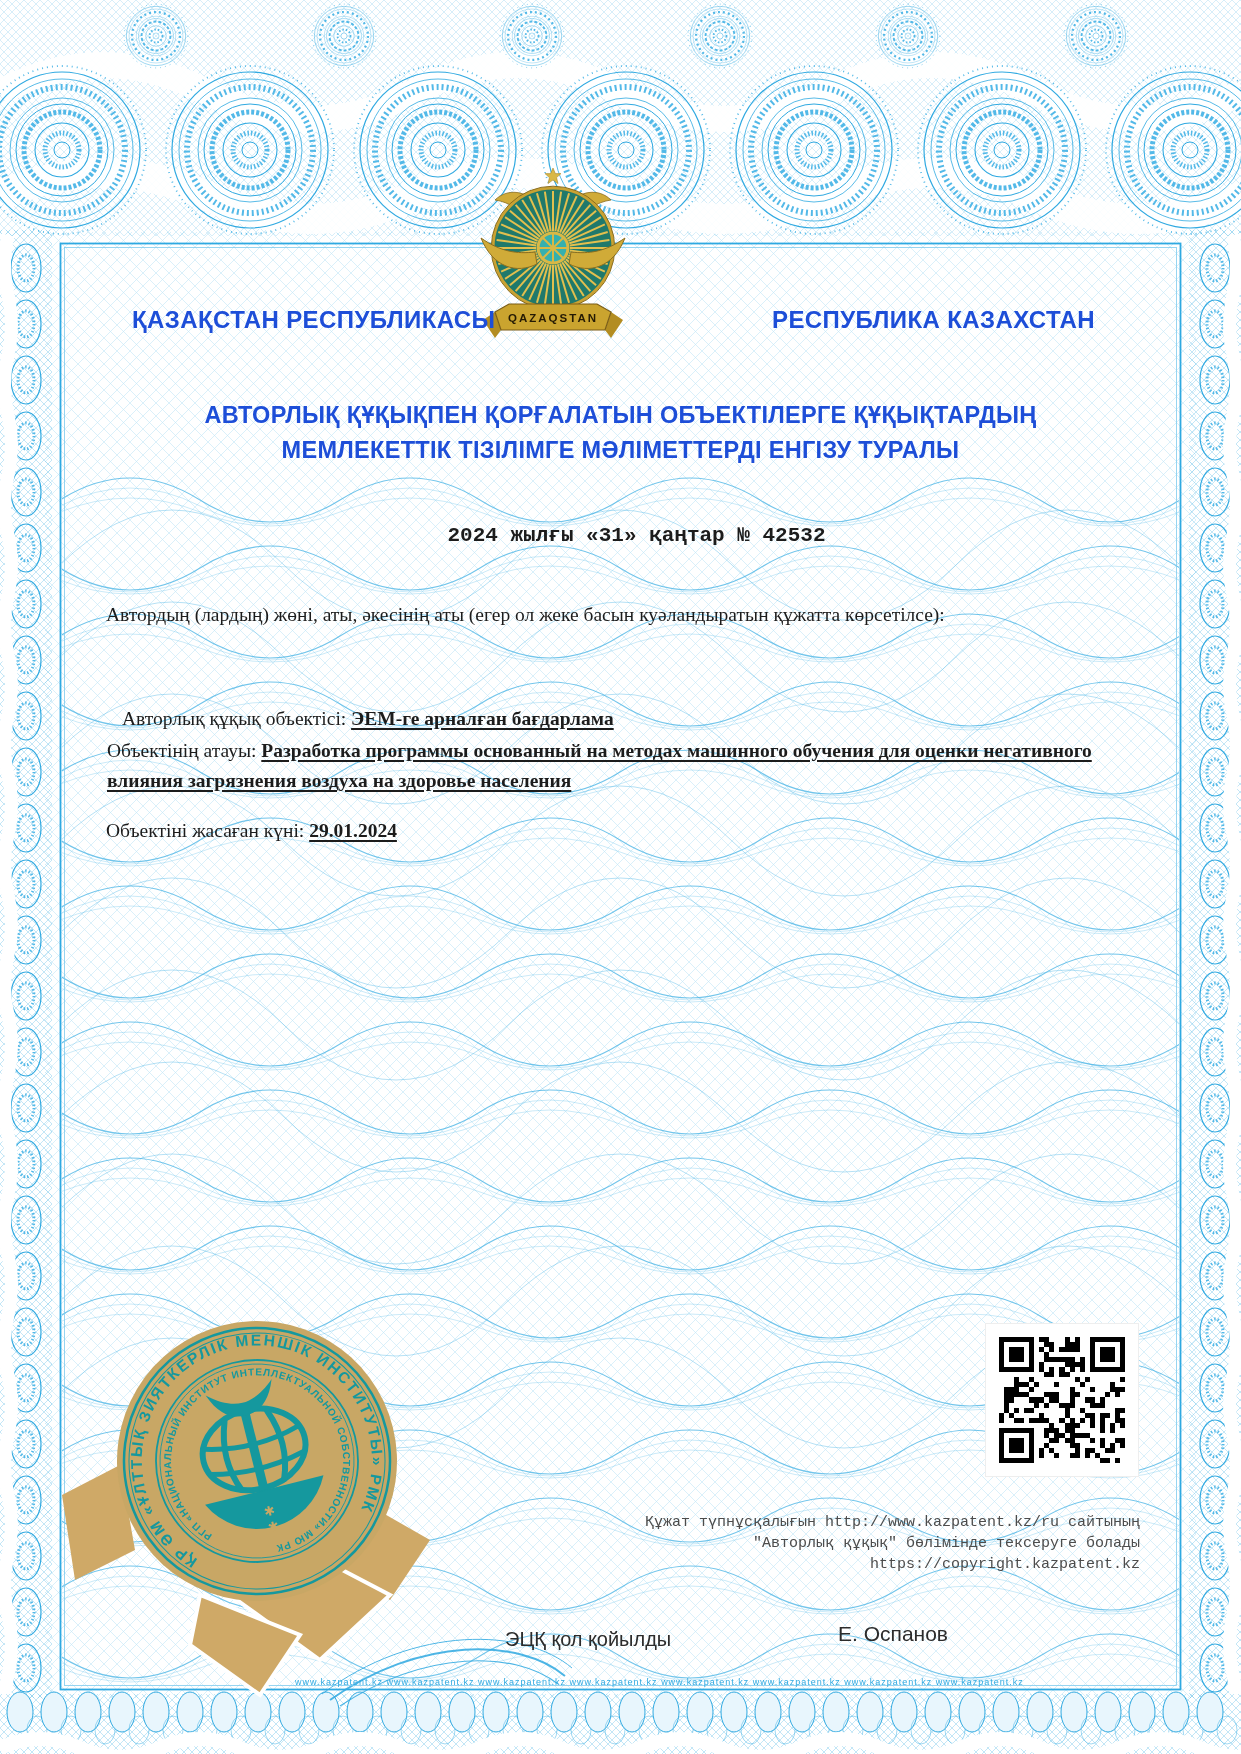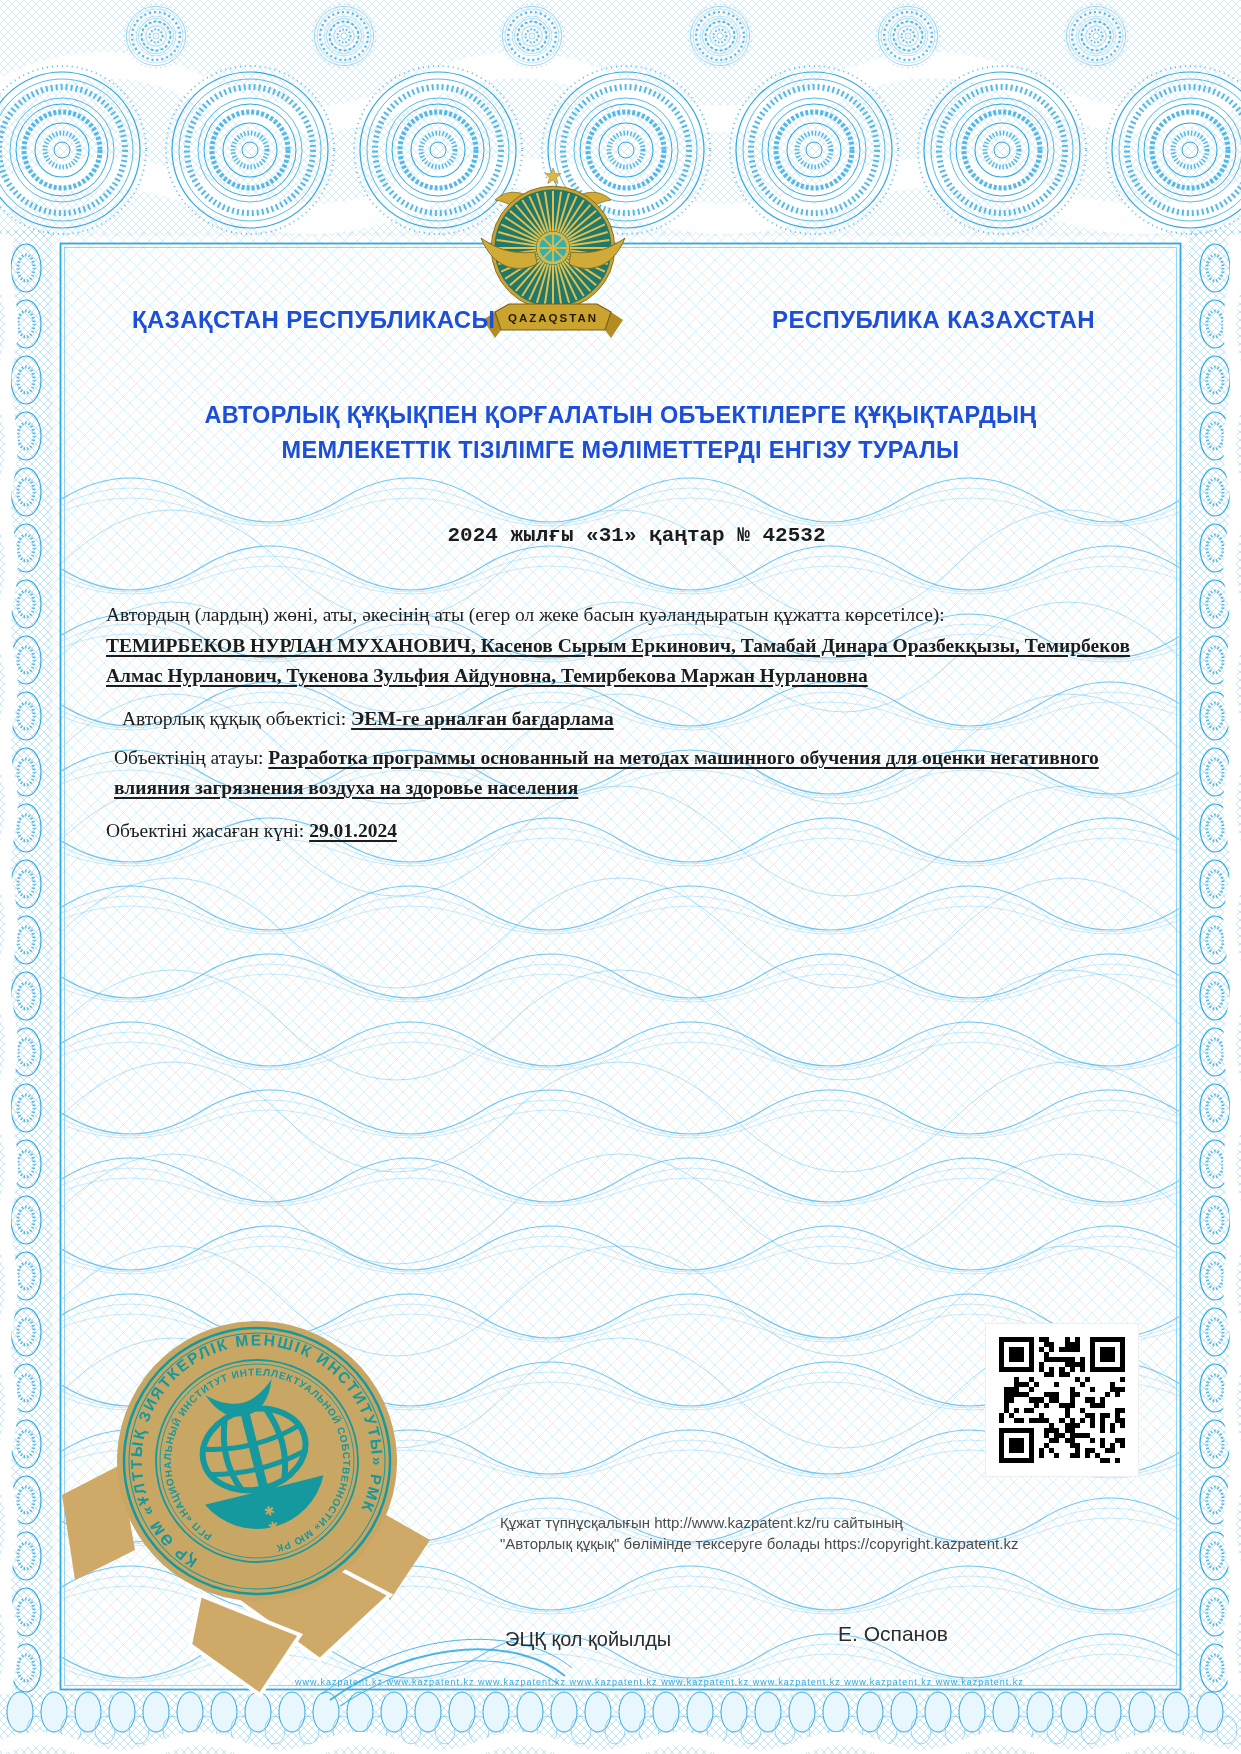--- a/index.html
+++ b/index.html
@@ -8,21 +8,21 @@
   .abs{position:absolute;}
   .hdr{font-family:"Liberation Sans",sans-serif;font-weight:bold;color:#1d4ed8;}
   .country{font-size:24px;letter-spacing:.4px;top:306px;white-space:nowrap;}
   .titleline{left:0;width:100%;text-align:center;font-size:23.5px;letter-spacing:.3px;}
   .kua{left:0;width:100%;text-align:center;font-size:31px;letter-spacing:1.5px;}
   .dateline{left:0;width:100%;text-align:center;font-family:Liberation Mono, monospace;
             font-weight:bold;font-size:21px;padding-left:16px;}
   .para{left:106px;width:1037px;font-size:19.5px;line-height:30px;}
   .bld{font-weight:bold;}
   .u{text-decoration:underline;text-underline-offset:3px;text-decoration-thickness:1.5px;}
-  .verif{right:101px;width:640px;text-align:left;font-family:Liberation Sans, sans-serif;
+  .verif{right:101px;width:640px;text-align:right;font-family:Liberation Mono, monospace;
          font-size:15px;line-height:21px;color:#4c4c4c;}
   .sig{font-family:"Liberation Sans",sans-serif;font-size:20px;color:#2c2c2c;text-align:center;}
   .micro{left:295px;top:1677px;width:880px;font-family:"Liberation Sans",sans-serif;
          font-size:9px;color:#2fa9e1;white-space:nowrap;overflow:hidden;letter-spacing:1px;}
   .qrbox{left:986px;top:1324px;width:152px;height:152px;background:#fff;
          box-shadow:0 0 0 1px #eee;display:flex;align-items:center;justify-content:center;}
   svg{display:block;}
 </style>
 </head>
 <body>
@@ -516,28 +516,27 @@
   </svg>
 
   <div class="abs hdr country" style="left:132px">ҚАЗАҚСТАН РЕСПУБЛИКАСЫ</div>
   <div class="abs hdr country" style="left:772px">РЕСПУБЛИКА КАЗАХСТАН</div>
 
   <div class="abs hdr titleline" style="top:402px">АВТОРЛЫҚ ҚҰҚЫҚПЕН ҚОРҒАЛАТЫН ОБЪЕКТІЛЕРГЕ ҚҰҚЫҚТАРДЫҢ</div>
   <div class="abs hdr titleline" style="top:437px">МЕМЛЕКЕТТІК ТІЗІЛІМГЕ МӘЛІМЕТТЕРДІ ЕНГІЗУ ТУРАЛЫ</div>
   <div class="abs dateline" style="top:524px">2024 жылғы «31» қаңтар № 42532</div>
 
   <div class="abs para" style="top:600px">Автордың (лардың) жөні, аты, әкесінің аты (егер ол жеке басын куәландыратын құжатта көрсетілсе):</div>
-  <div class="abs para bld u" style="top:631px">ТЕМИРБЕКОВ НУРЛАН МУХАНОВИЧ, Касенов Сырым Еркинович, Тамабай Динара Оразбекқызы, Темирбеков Алмас Нурланович, Тукенова Зульфия Айдуновна, Темирбекова Маржан Нурлановна</div>
 
   <p class="abs para" style="top:688px;margin:16px">
     <span>Авторлық құқық объектісі:</span>
     <span class="bld u">ЭЕМ-ге арналған бағдарлама</span>
   </p>
 
-  <p class="abs para" style="top:735px;margin:8px">
+  <p class="abs para" style="top:735px;margin:1px">
     <span>Объектінің атауы:</span>
     <span class="bld u">Разработка программы основанный на методах машинного обучения для оценки негативного влияния загрязнения воздуха на здоровье населения</span>
   </p>
 
   <p class="abs para" style="top:816px;margin:0">
     <span>Объектіні жасаған күні:</span>
     <span class="bld u">29.01.2024</span>
   </p>
 
   <svg class="abs" style="left:55px;top:1455px;z-index:2" width="400" height="280" viewBox="0 0 400 280">

